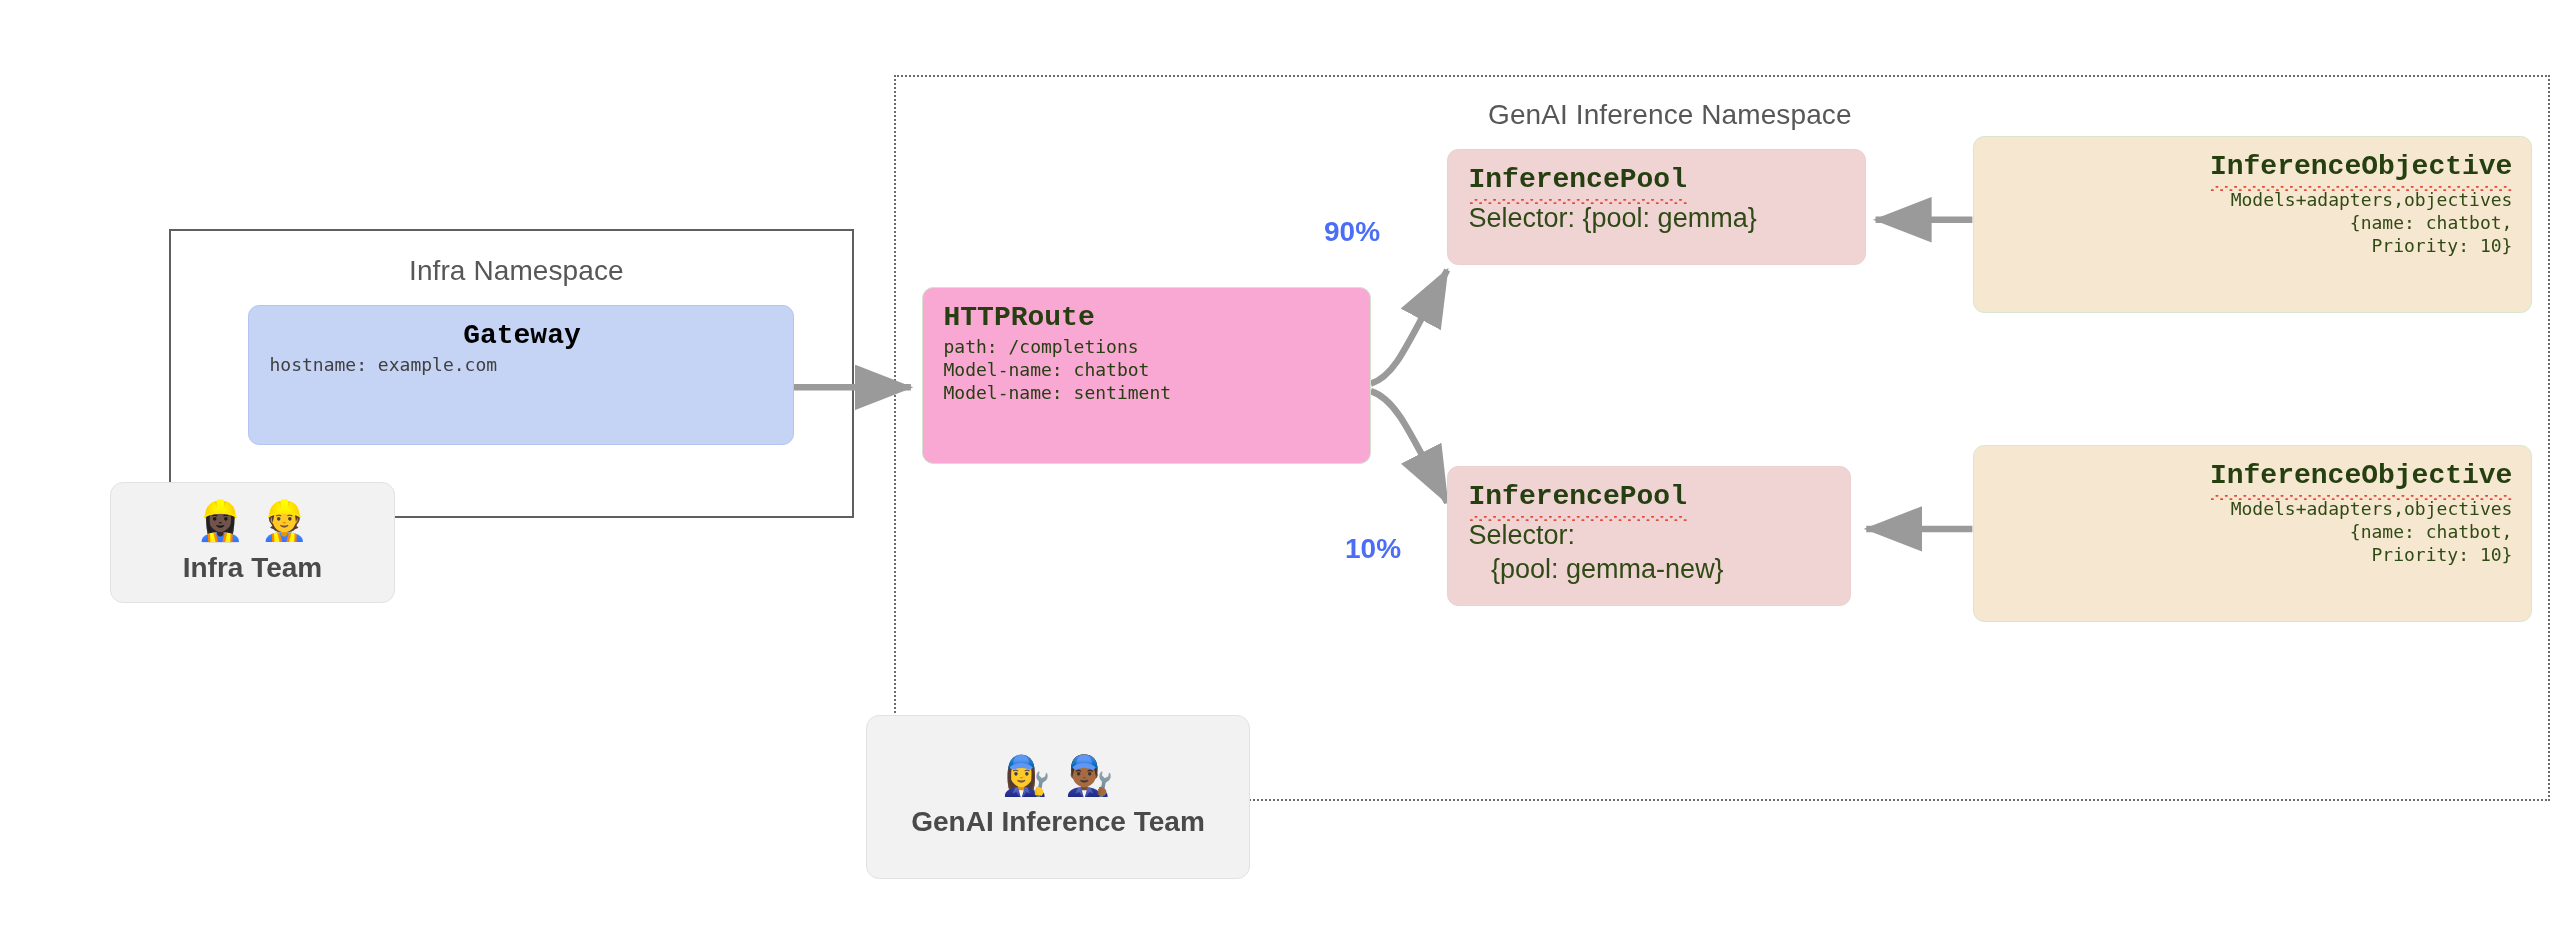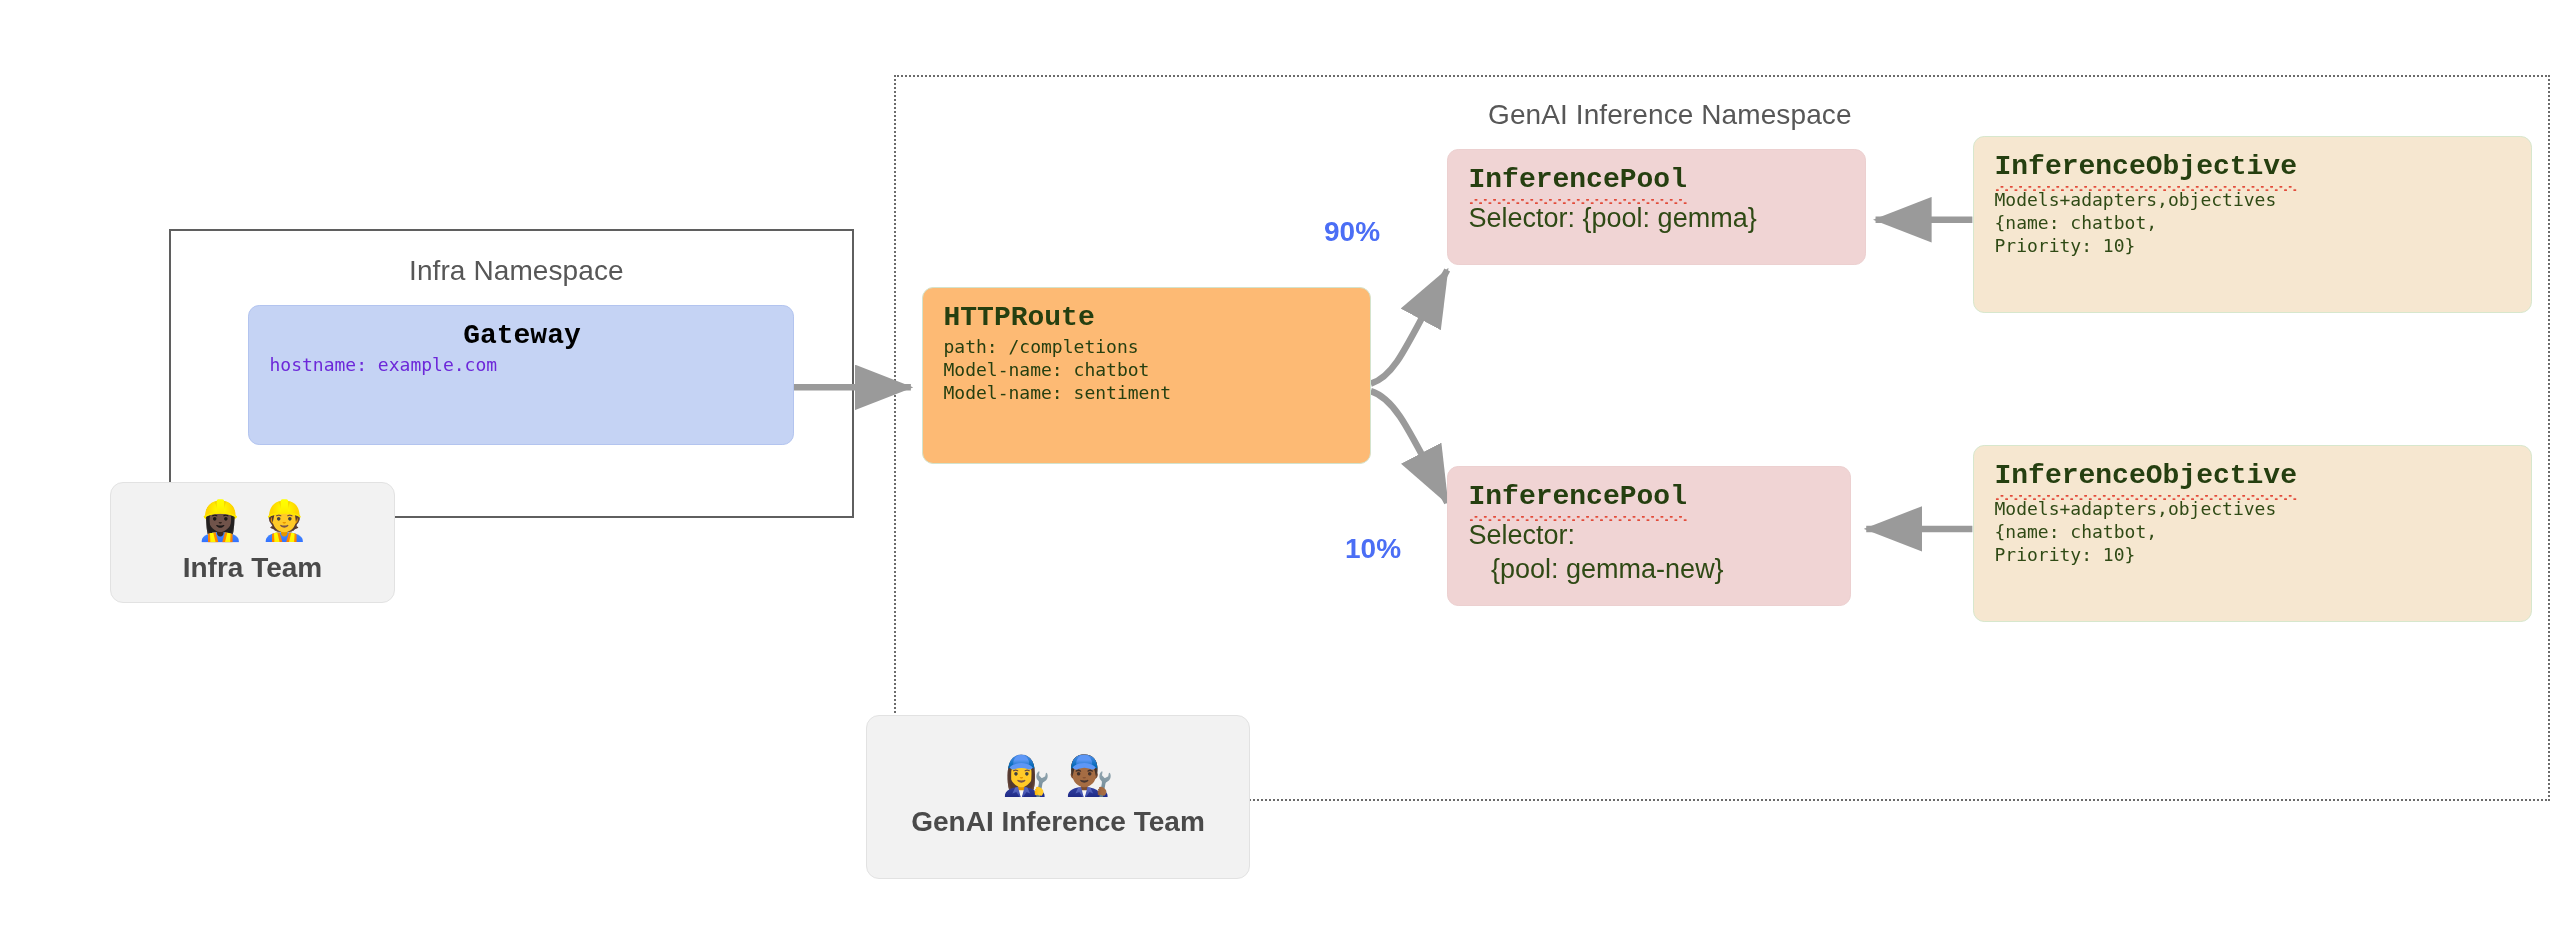--- a/index.html
+++ b/index.html
@@ -63,43 +63,44 @@
     white-space: pre;
   }
 
   
   .box-gateway {
     background: #c5d3f4;
     border: 0.9px solid #b3c4ef;
     color: #22357c;
   }
   .box-gateway .res-title { color: #000000; text-align: center; }
-  .box-gateway .res-line { color: #6d28d9; }
+  .box-gateway .res-line { color: #404040; }
 
   
   .box-httproute {
-    background: #fdba74;
+    background: #f9a8d4;
     border: 0.9px solid #d3e3cd;
     color: #23400f;
   }
   .box-httproute .res-title { color: #253f10; }
   .box-httproute .res-line { color: #253f10; }
 
   
   .box-pool {
     background: #f0d4d4;
     border: 0.9px solid #ecd0d0;
   }
   .box-pool .res-title { color: #253f10; }
   .box-pool .res-line-sans { color: #2f4a15; }
 
   
   .box-objective {
     background: #f6e7d0;
     border: 1.9px solid #d7e7cd;
+    text-align: right;
   }
   .box-objective .res-title { color: #253f10; }
   .box-objective .res-line { color: #2f4a15; }
 
   
   .squiggle {
     display: inline-block;
     position: relative;
   }
   .squiggle::after {

